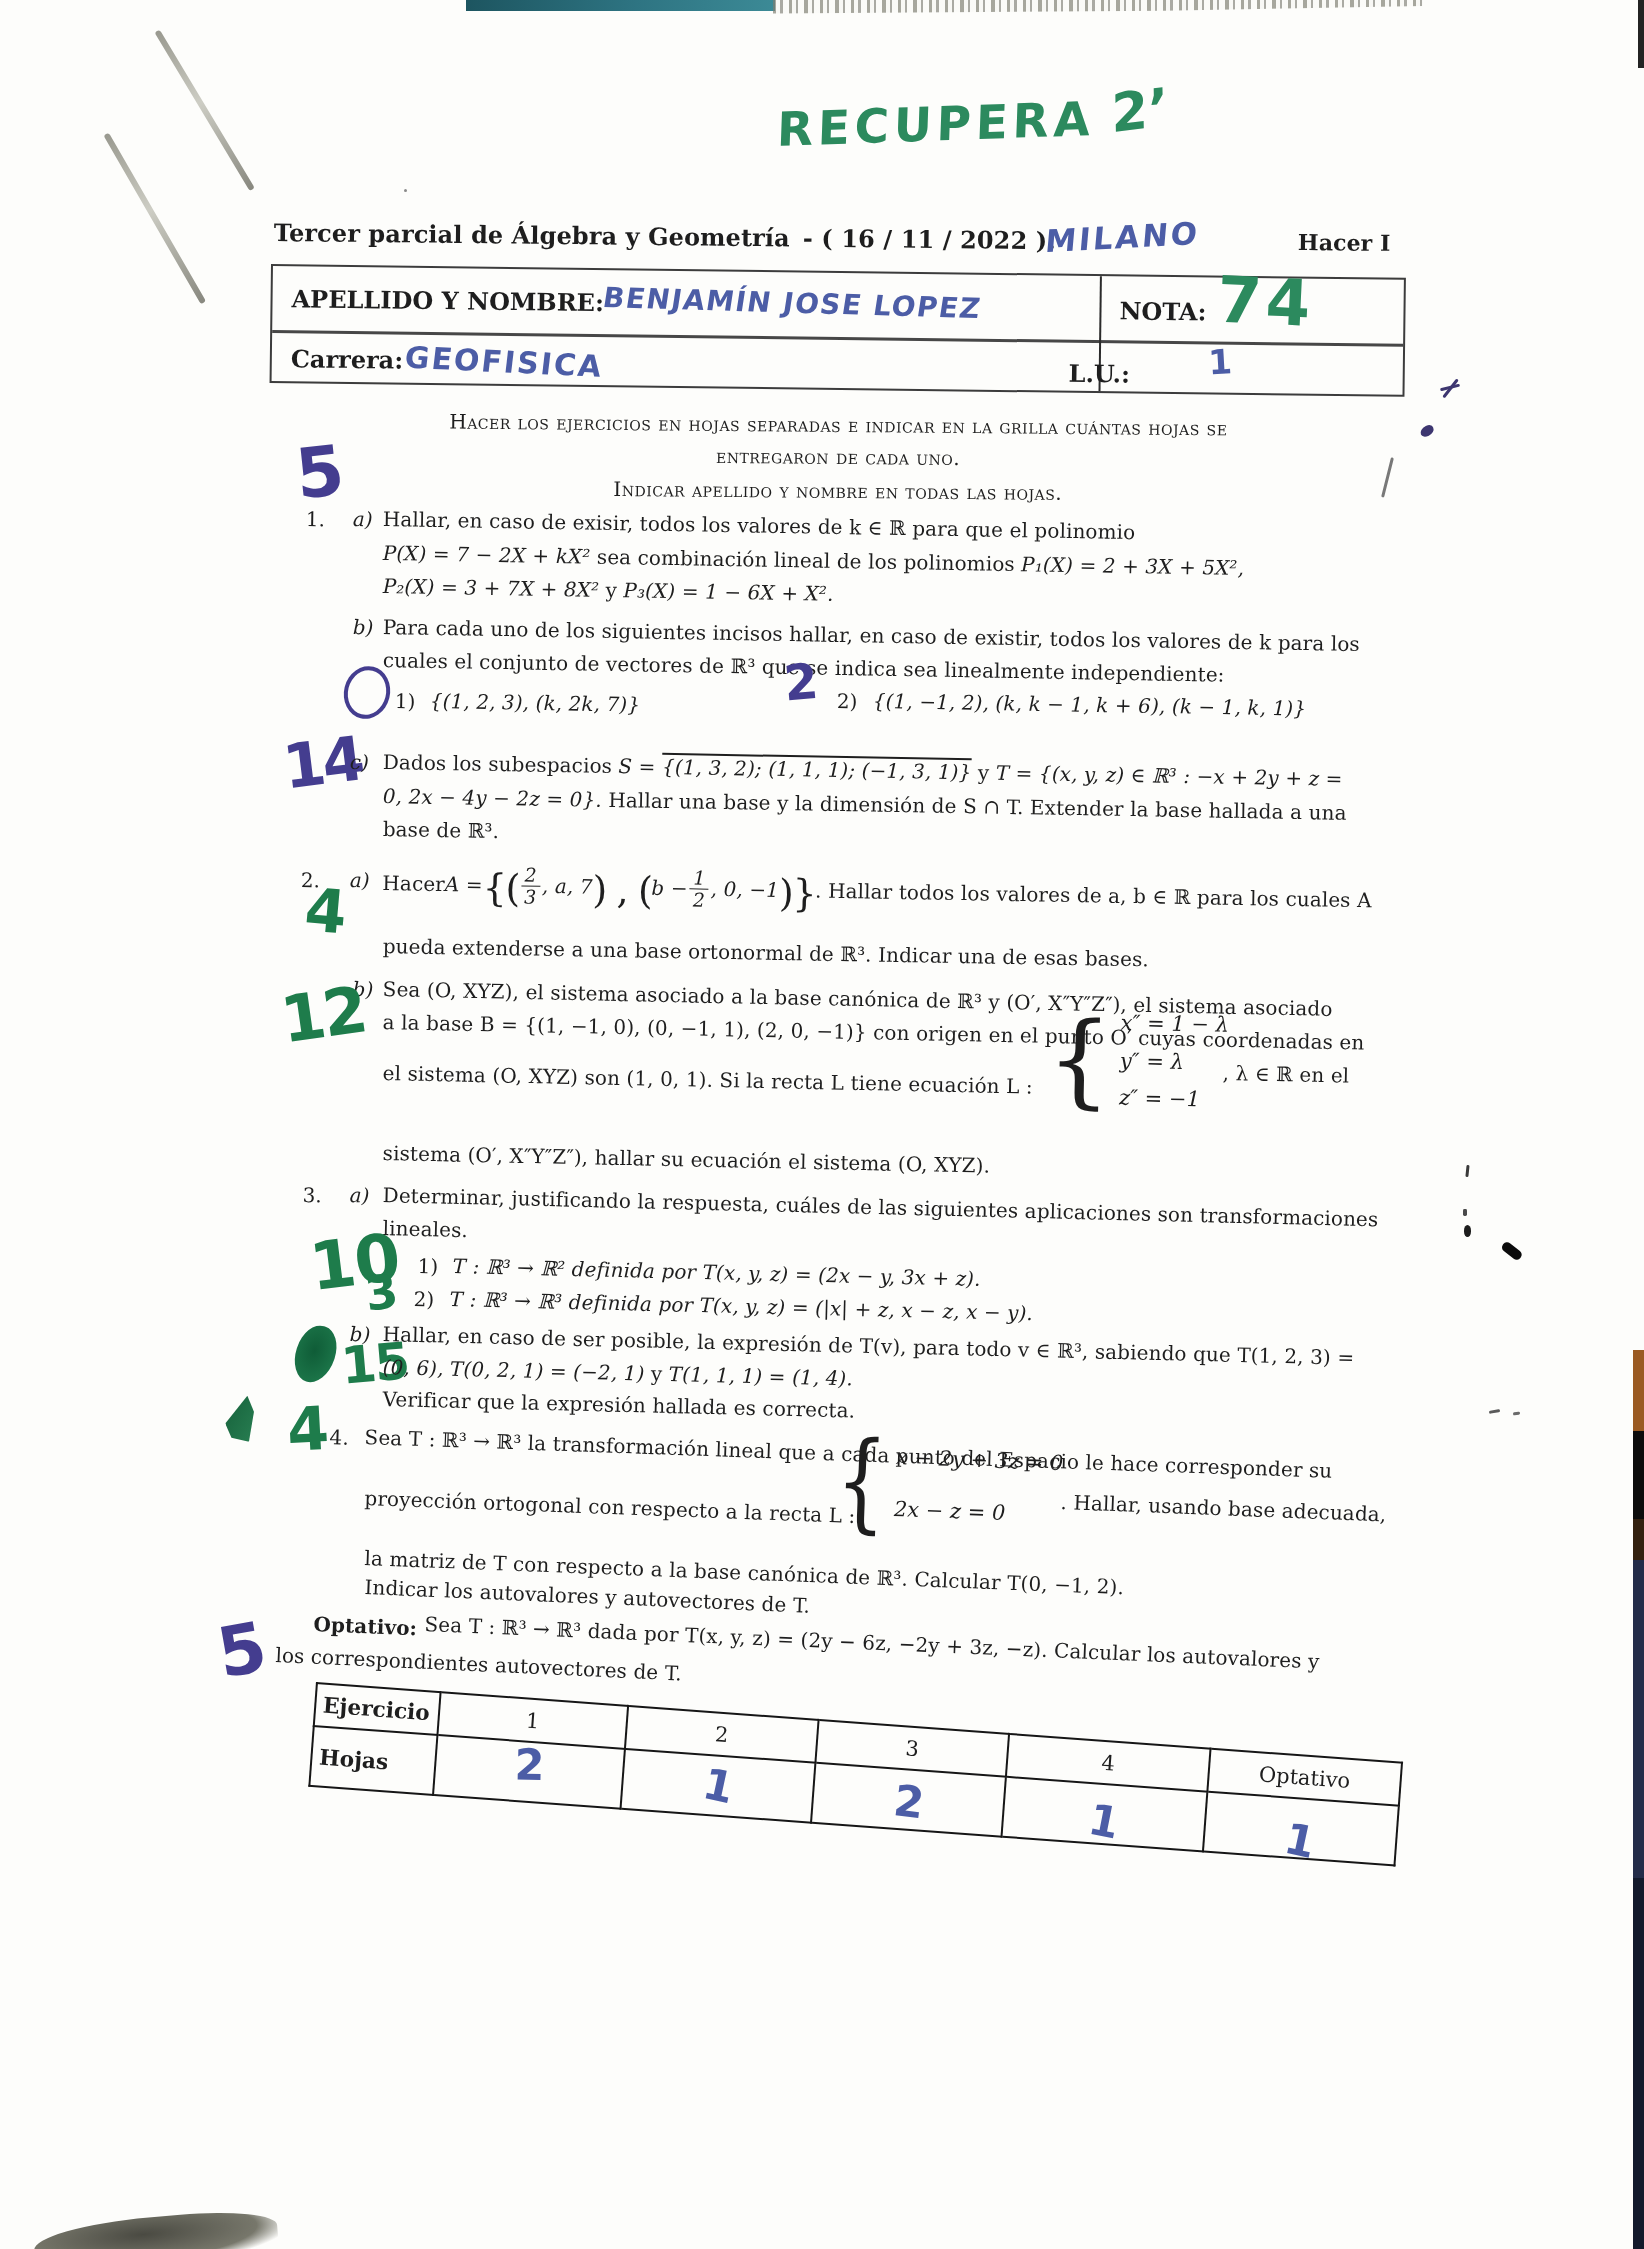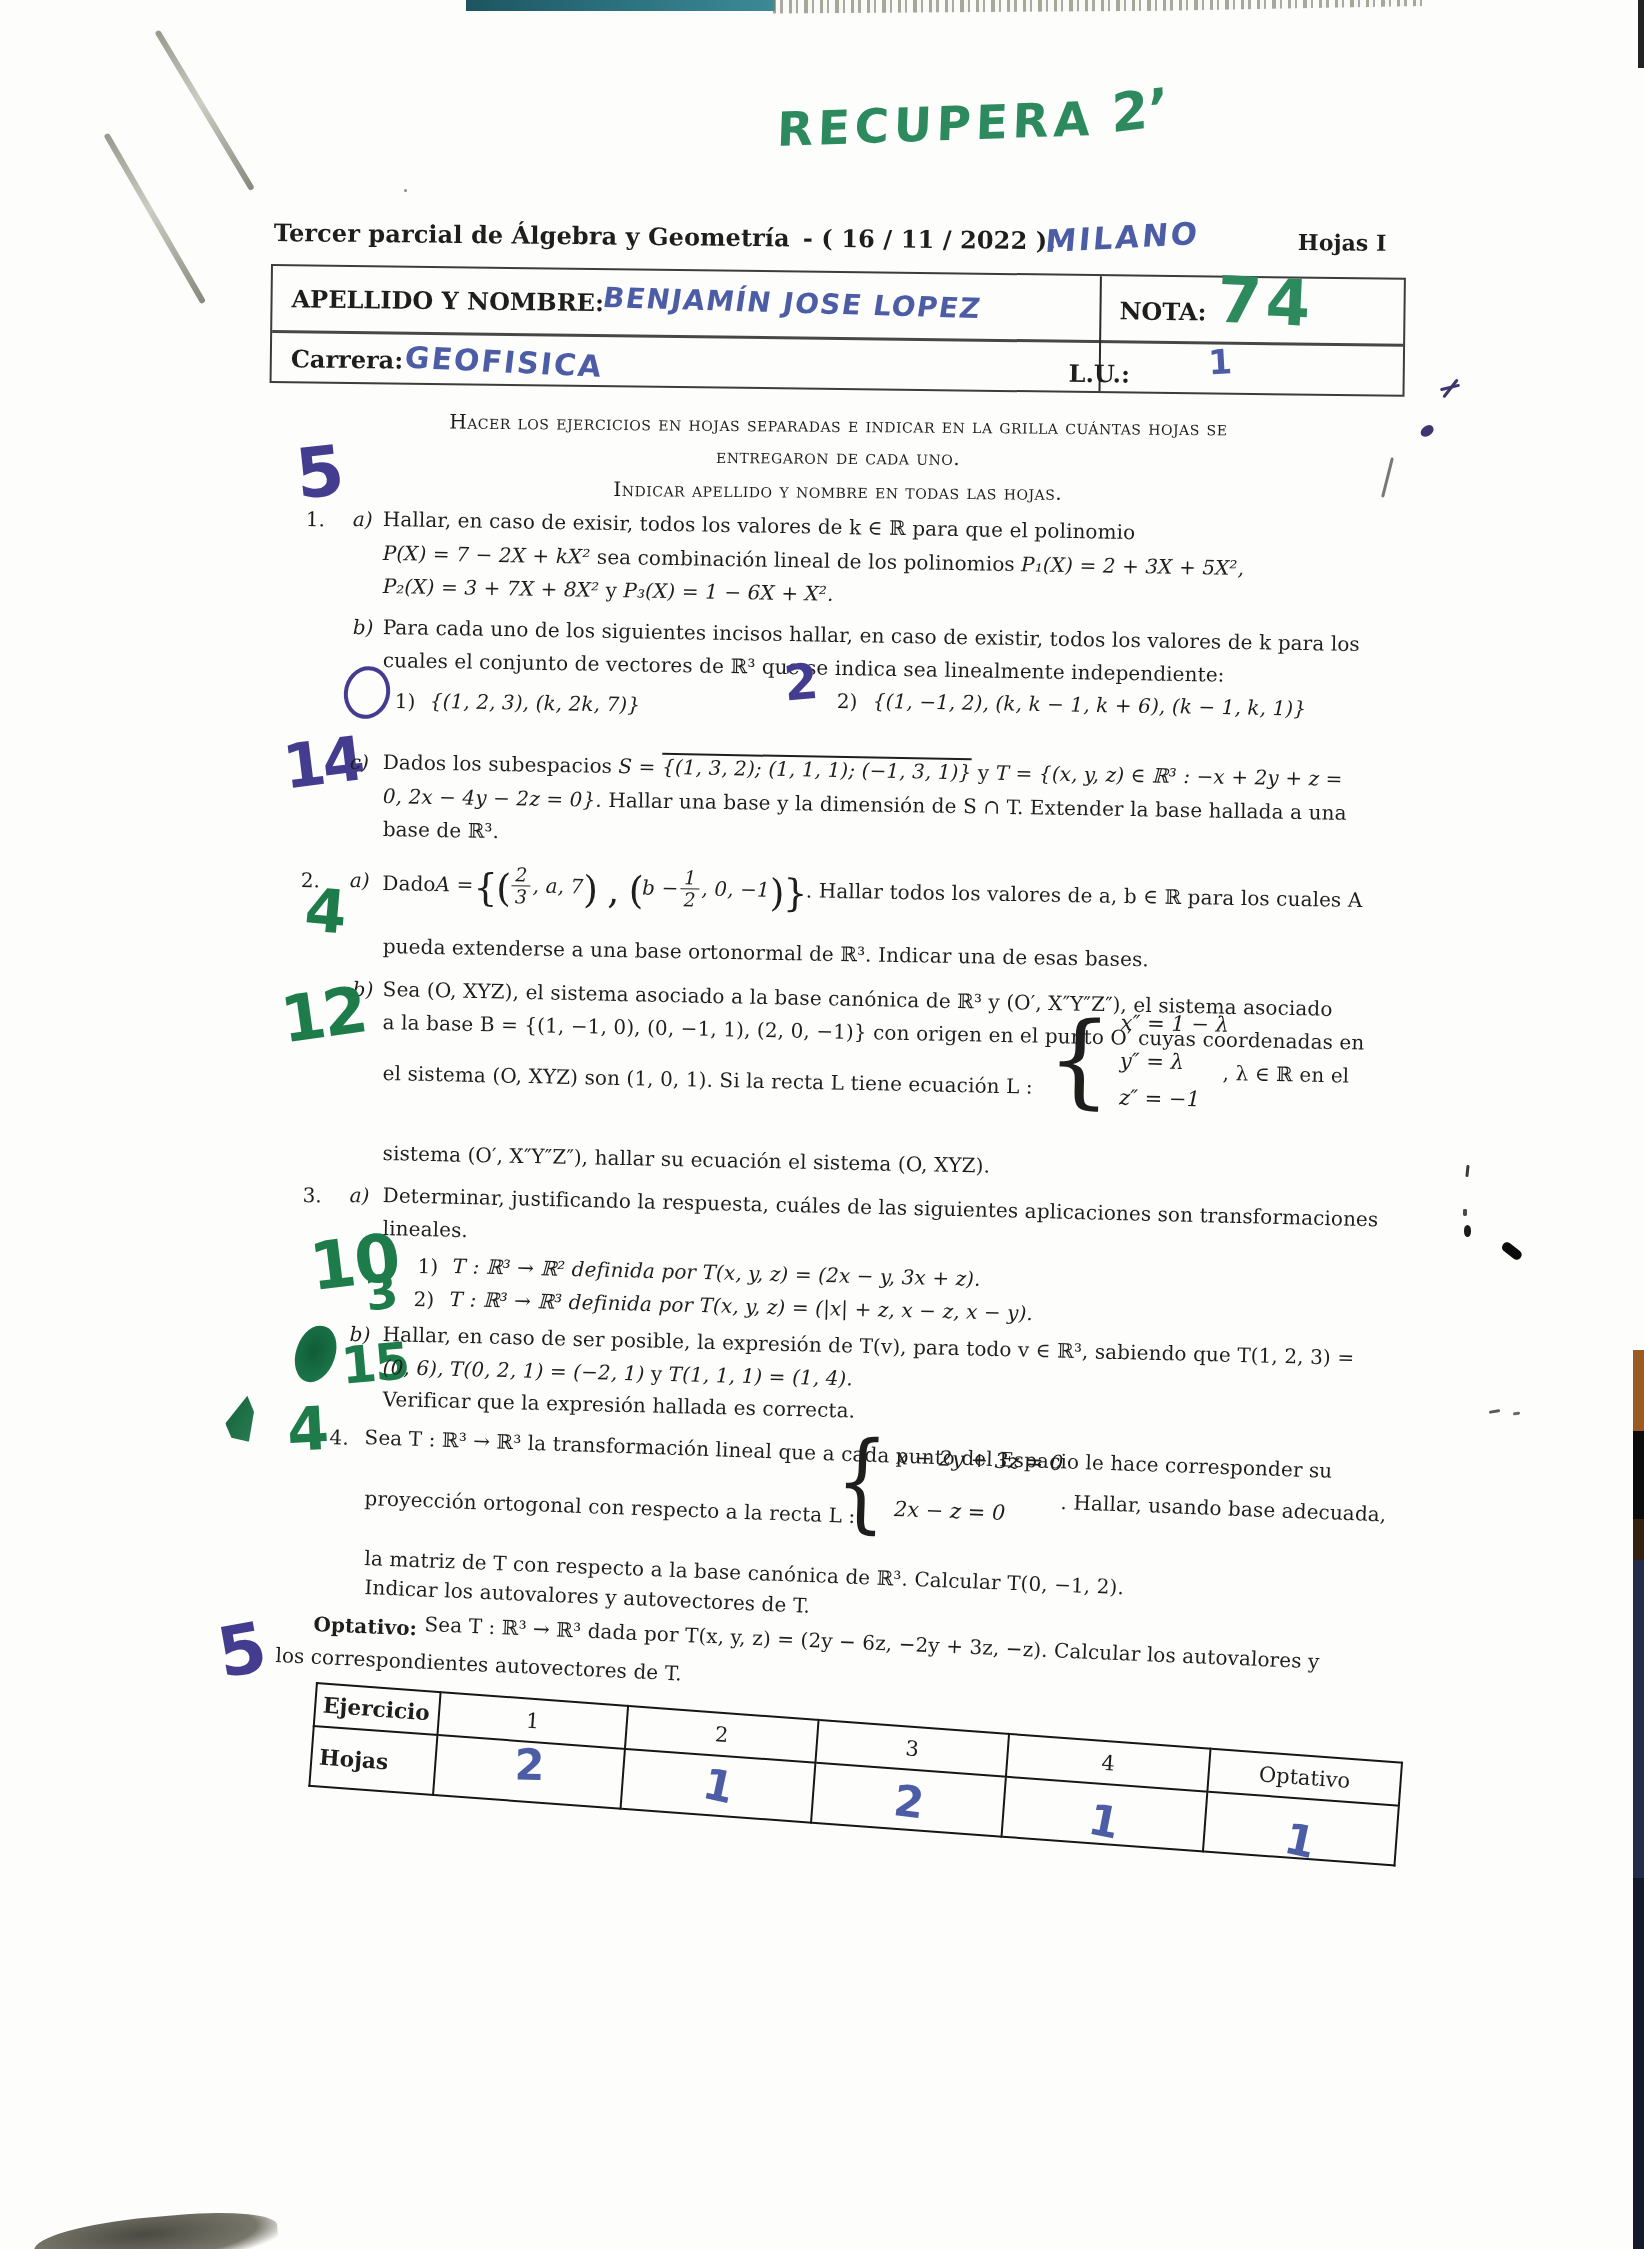--- a/index.html
+++ b/index.html
@@ -86,21 +86,21 @@
 <div class="mark" style="left:1513px;top:1412px;width:6.8px;height:2.7px;background:#6a6a6a;border-radius:1.4px;transform:rotate(-9deg)"></div>
 <div class="mark" style="left:404px;top:189px;width:3.4px;height:3.4px;background:#8a8a8a;border-radius:50%"></div>
 
 <span class="abs hw hw-green" style="left:778px;top:102px;font-size:47px;letter-spacing:4.7px;color:#2c8a5e;transform:rotate(-2deg) skewX(-4deg)">RECUPERA</span>
 <span class="abs hw hw-green" style="left:1111px;top:83px;font-size:53px;color:#2c8a5e;transform:rotate(-7deg) skewX(-6deg)">2’</span>
 
 <div class="ln r06" style="left:274px;top:218px;font-size:24px">
   <span class="b">Tercer parcial de Álgebra y Geometría</span>
   <span class="b" style="margin-left:5.4px">- ( 16 / 11 / 2022 ).</span>
 </div>
-<span class="ln r06" style="left:1298px;top:229px;font-size:22px;font-weight:600">Hojas I</span>
+<span class="ln r06" style="left:1298px;top:229px;font-size:22px;font-weight:600">Hacer I</span>
 <span class="abs hw hw-blue" style="left:1047px;top:223px;font-size:31px;letter-spacing:2.7px;transform:rotate(-3deg) skewX(-8deg)">MILANO</span>
 
 <div class="abs r07" id="infobox">
   <div class="hline"></div>
   <div class="vline"></div>
   <span class="abs b" style="left:19px;top:17.6px;font-size:24px">APELLIDO Y NOMBRE:</span>
   <span class="abs hw hw-blue" style="left:333px;top:10.8px;font-size:28px;letter-spacing:1.4px;transform:rotate(1deg) skewX(-7deg)">BENJAMÍN JOSE LOPEZ</span>
   <span class="abs b" style="left:847px;top:20px;font-size:24px">NOTA:</span>
   <span class="abs hw" style="left:946px;top:-15px;font-size:64px;color:#2c8a5e;letter-spacing:4px;transform:rotate(2deg)">74</span>
   <span class="abs b" style="left:19px;top:78px;font-size:24px">Carrera:</span>
@@ -143,21 +143,21 @@
   <span class="seg-t">Dados los subespacios </span><span class="seg-m">S = </span><span class="ovl">{(1, 3, 2); (1, 1, 1); (−1, 3, 1)}</span><span class="seg-t"> y </span><span class="seg-m">T = {(x, y, z) ∈ ℝ³ : −x + 2y + z =</span>
 </div>
 <div class="ln r1" style="left:383px;top:784px">
   <span class="seg-m">0, 2x − 4y − 2z = 0}.</span><span class="seg-t"> Hallar una base y la dimensión de S ∩ T. Extender la base hallada a una</span>
 </div>
 <span class="ln r1" style="left:383px;top:817px">base de ℝ³.</span>
 
 <span class="ln r1" style="left:301px;top:868px">2.</span>
 <span class="ln r1 lbl" style="left:350px;top:868px">a)</span>
 <div class="ln r1 lnflex" style="left:383px;top:851px">
-  <span class="seg-t">Dado </span>
+  <span class="seg-t">Hacer </span>
   <span class="seg-m">A = </span>
   <span class="dl">{(</span>
   <span class="frac">
       <span class="fn">2</span>
       <span class="fd">3</span>
     </span>
   <span class="seg-m">, a, 7</span>
   <span class="dl">) , (</span>
   <span class="seg-m">b − </span>
   <span class="frac">

